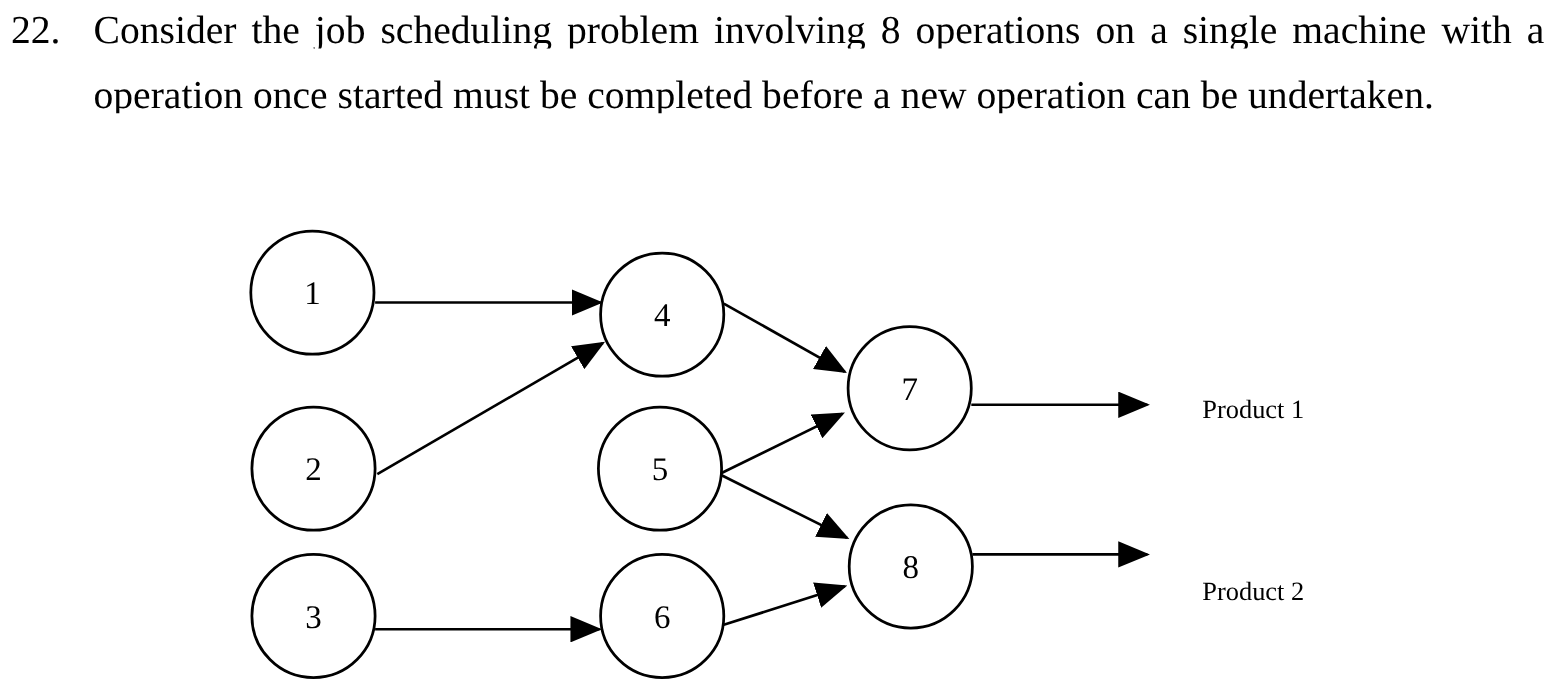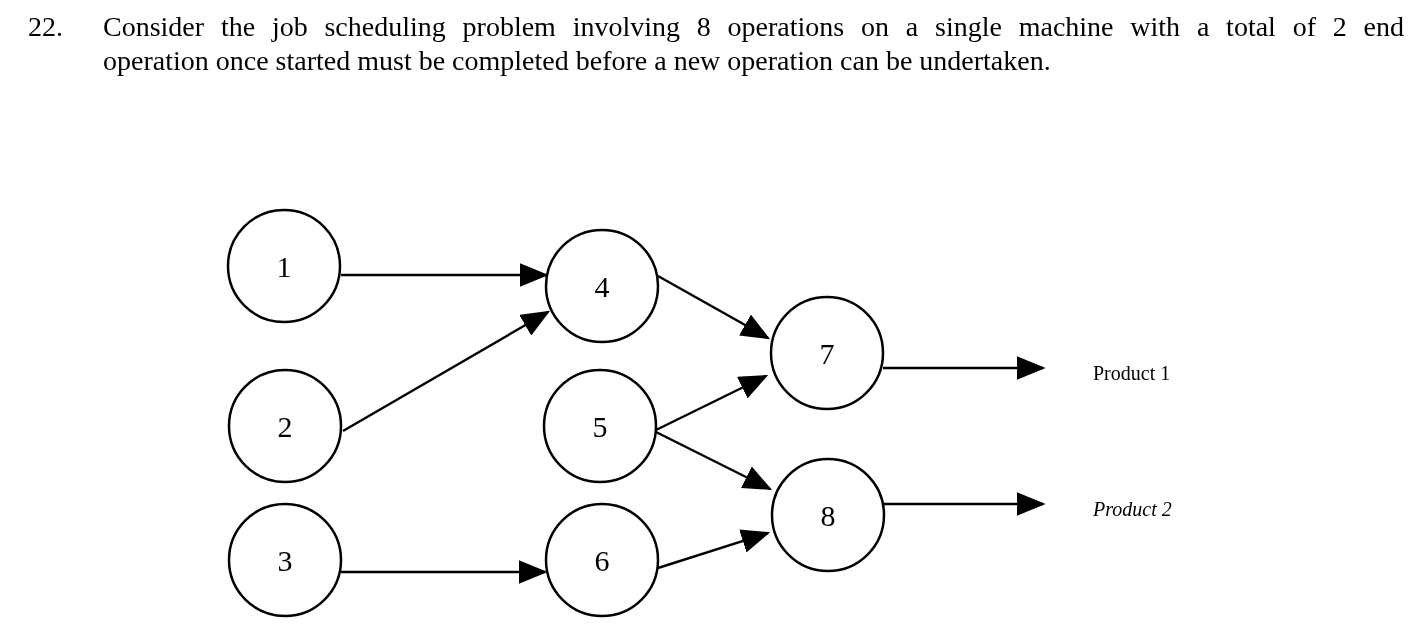--- a/index.html
+++ b/index.html
@@ -13,22 +13,22 @@
     position: relative;
     overflow: hidden;
     font-family: "Liberation Serif", serif;
     color: #000000;
   }
   
   .problem {
     position: relative;
     z-index: 2;
     display: flex;
-    padding: 10px 10px 0 28px;
-    font-size: 28px;
+    padding: 10px 10px 0 10px;
+    font-size: 36px;
     line-height: 34px;
   }
   .problem-number {
     flex: 0 0 75px;
     width: 75px;
     text-align: left;
   }
   .problem-body {
     flex: 1 1 auto;
     min-width: 0;
@@ -37,20 +37,21 @@
     text-align: justify;
     text-align-last: justify;
     white-space: normal;
     height: 34px;
     overflow: hidden;
     font-family: Liberation Serif, serif;
   }
   .pline.last {
     text-align: right;
     text-align-last: left;
+    margin-top: 25px;
   }
   
   #diagram-svg {
     position: absolute;
     left: 0;
     top: 0;
     z-index: 1;
   }
   .edge {
     stroke: #000000;
@@ -66,26 +67,26 @@
     font-family: "Liberation Serif", serif;
     font-size: 30px;
     fill: #000000;
   }
   #arrowhead path {
     fill: #000000;
   }
   .product-label {
     position: absolute;
     z-index: 2;
-    font-size: 20px;
+    font-size: 24px;
     line-height: 34px;
     white-space: nowrap;
   }
   .product-label.p1 { left: 1093px; top: 356px; }
-  .product-label.p2 { left: 1093px; top: 492px; font-style: italic; }
+  .product-label.p2 { left: 1093px; top: 521px; }
 </style>
 </head>
 <body>
 
 <svg id="diagram-svg" width="1414" height="633" viewBox="0 0 1414 633">
   <defs>
     <marker id="arrowhead" viewBox="0 0 12 10" refX="11" refY="5" markerWidth="12" markerHeight="10" orient="auto" markerUnits="strokeWidth">
       <path d="M0,0 L12,5 L0,10 Z"></path>
     </marker>
   </defs>

